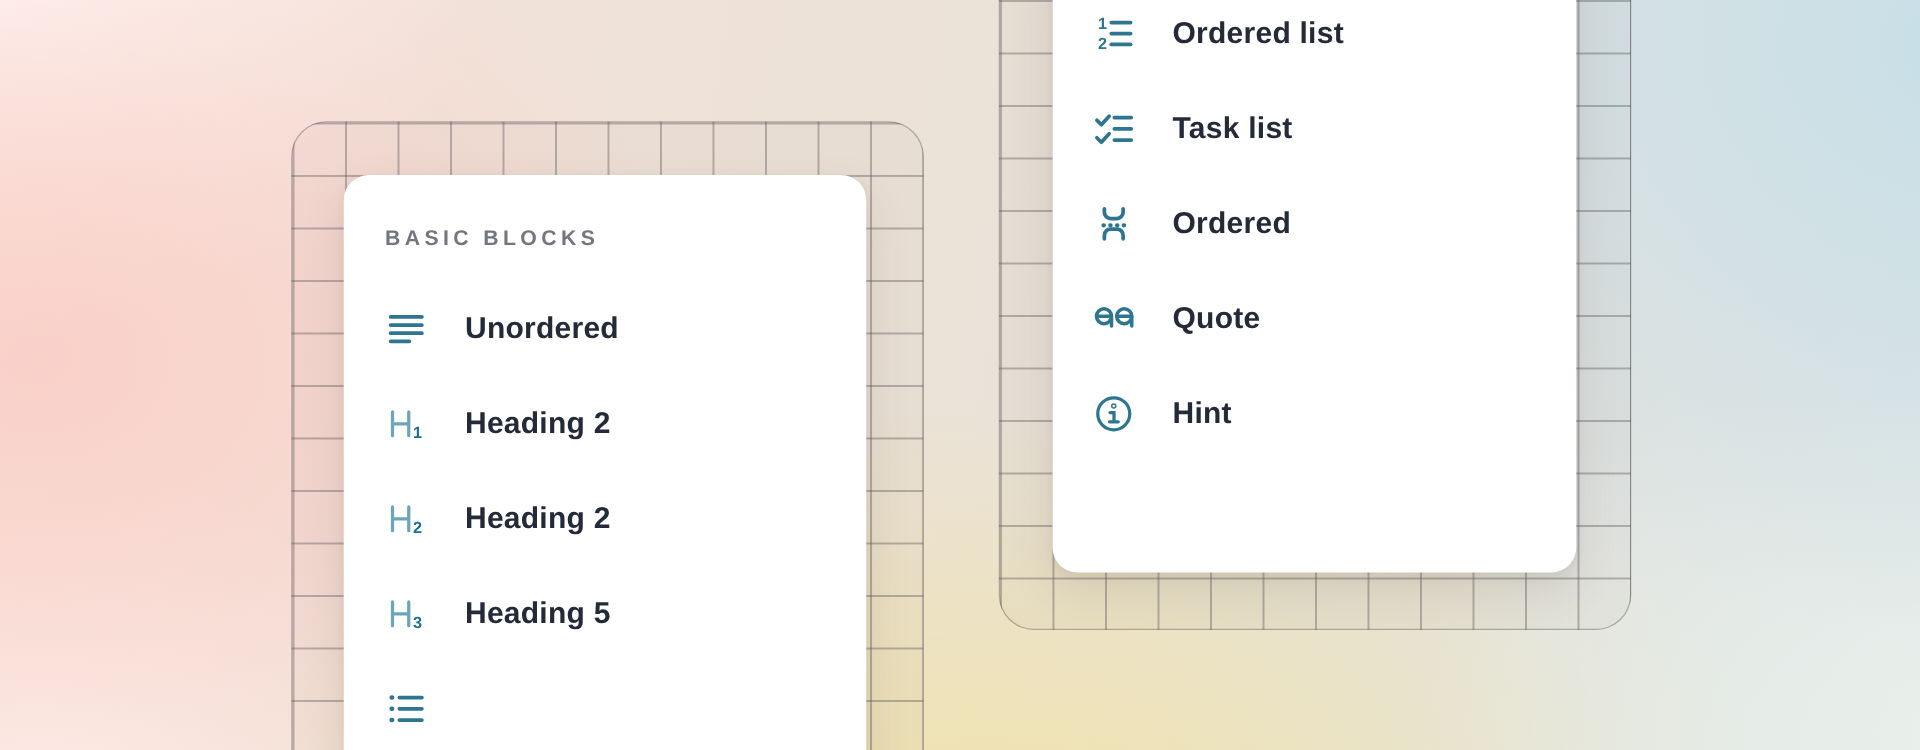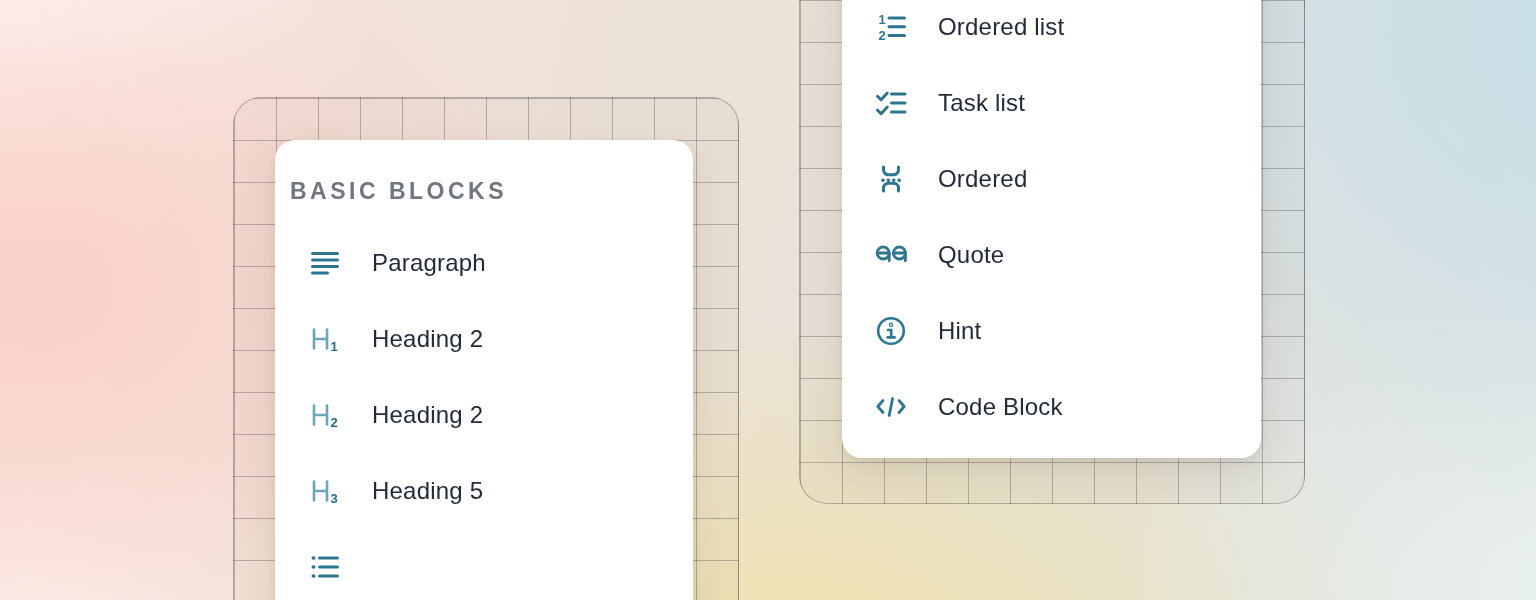--- a/index.html
+++ b/index.html
@@ -30,35 +30,35 @@
   }
   .grid-left{left:233px;top:97px;width:504px;height:560px;}
   .grid-right{left:799px;top:-60px;width:504px;height:562px;background-position:0 17px;}
   .card{
     position:absolute;background:#ffffff;border-radius:20px;
     box-shadow:0 14px 34px rgba(95,75,65,0.13),0 3px 8px rgba(60,50,45,0.06);
   }
   .card-left{left:275px;top:140px;width:418px;height:520px;}
   .card-right{left:842px;top:-62px;width:419px;height:520px;padding-top:51px;box-sizing:border-box;}
   .section-label{
-    margin:40px 0 23px 15px;
-    font-size:23px;font-weight:700;letter-spacing:3.5px;
+    margin:40px 0 23px 33px;
+    font-size:17px;font-weight:700;letter-spacing:3.5px;
     color:#71767f;line-height:22px;
   }
   .menu-item{
     height:76px;display:flex;align-items:center;
     padding-left:33px;cursor:pointer;
   }
   .card-right .menu-item{padding-left:32px;}
   .menu-icon{
     width:34px;height:34px;flex:0 0 34px;margin-right:30px;
     display:flex;align-items:center;justify-content:center;
   }
   .menu-label{
-    font-size:24px;font-weight:400;color:#242b38;letter-spacing:0.2px;
+    font-size:24px;font-weight:700;color:#242b38;letter-spacing:0.2px;
   }
   svg{display:block;}
   svg text{font-family:"Liberation Sans","DejaVu Sans",sans-serif;}
 </style>
 </head>
 <body>
 
 <div class="bg"></div>
 
 <div class="grid-panel grid-left"></div>
@@ -66,21 +66,21 @@
 
 <div class="card card-left">
   <div class="section-label">BASIC BLOCKS</div>
 
   <div class="menu-item">
     <span class="menu-icon">
       <svg width="34" height="34" viewBox="0 0 34 34" fill="none" stroke="#2e7690" stroke-width="3" stroke-linecap="round">
         <path d="M4.5 7.5h25M4.5 14h25M4.5 20.5h25M4.5 27h15"></path>
       </svg>
     </span>
-    <span class="menu-label">Paragraph</span>
+    <span class="menu-label">Unordered</span>
   </div>
 
   <div class="menu-item">
     <span class="menu-icon">
       <svg width="34" height="34" viewBox="0 0 34 34" fill="none">
         <path d="M6 7.5v19M19 7.5v19M6 17h13" stroke="#6aa5ba" stroke-width="2.6" stroke-linecap="round"></path>
         <text x="26" y="28.5" text-anchor="middle" font-size="13" font-weight="700" fill="#1e6e8c">1</text>
       </svg>
     </span>
     <span class="menu-label">Heading 2</span>
@@ -167,23 +167,13 @@
     <span class="menu-icon">
       <svg width="34" height="34" viewBox="0 0 34 34" fill="none" stroke="#2e7690" stroke-width="2.6" stroke-linecap="round">
         <circle cx="17" cy="17" r="12.8"></circle>
         <circle cx="17" cy="10.8" r="0.6" stroke-width="3.2"></circle>
         <path d="M14 16h3.2v7.3M13.6 23.4h7"></path>
       </svg>
     </span>
     <span class="menu-label">Hint</span>
   </div>
 
-  <div class="menu-item">
-    <span class="menu-icon">
-      <svg width="34" height="34" viewBox="0 0 34 34" fill="none" stroke="#2e7690" stroke-width="2.8" stroke-linecap="round" stroke-linejoin="round">
-        <path d="M9 10.5l-5.2 6 5.2 6"></path>
-        <path d="M25 10.5l5.2 6-5.2 6"></path>
-        <path d="M18.6 8.5l-3.4 17"></path>
-      </svg>
-    </span>
-    <span class="menu-label">Code Block</span>
-  </div>
 </div>
 
 </body></html>

